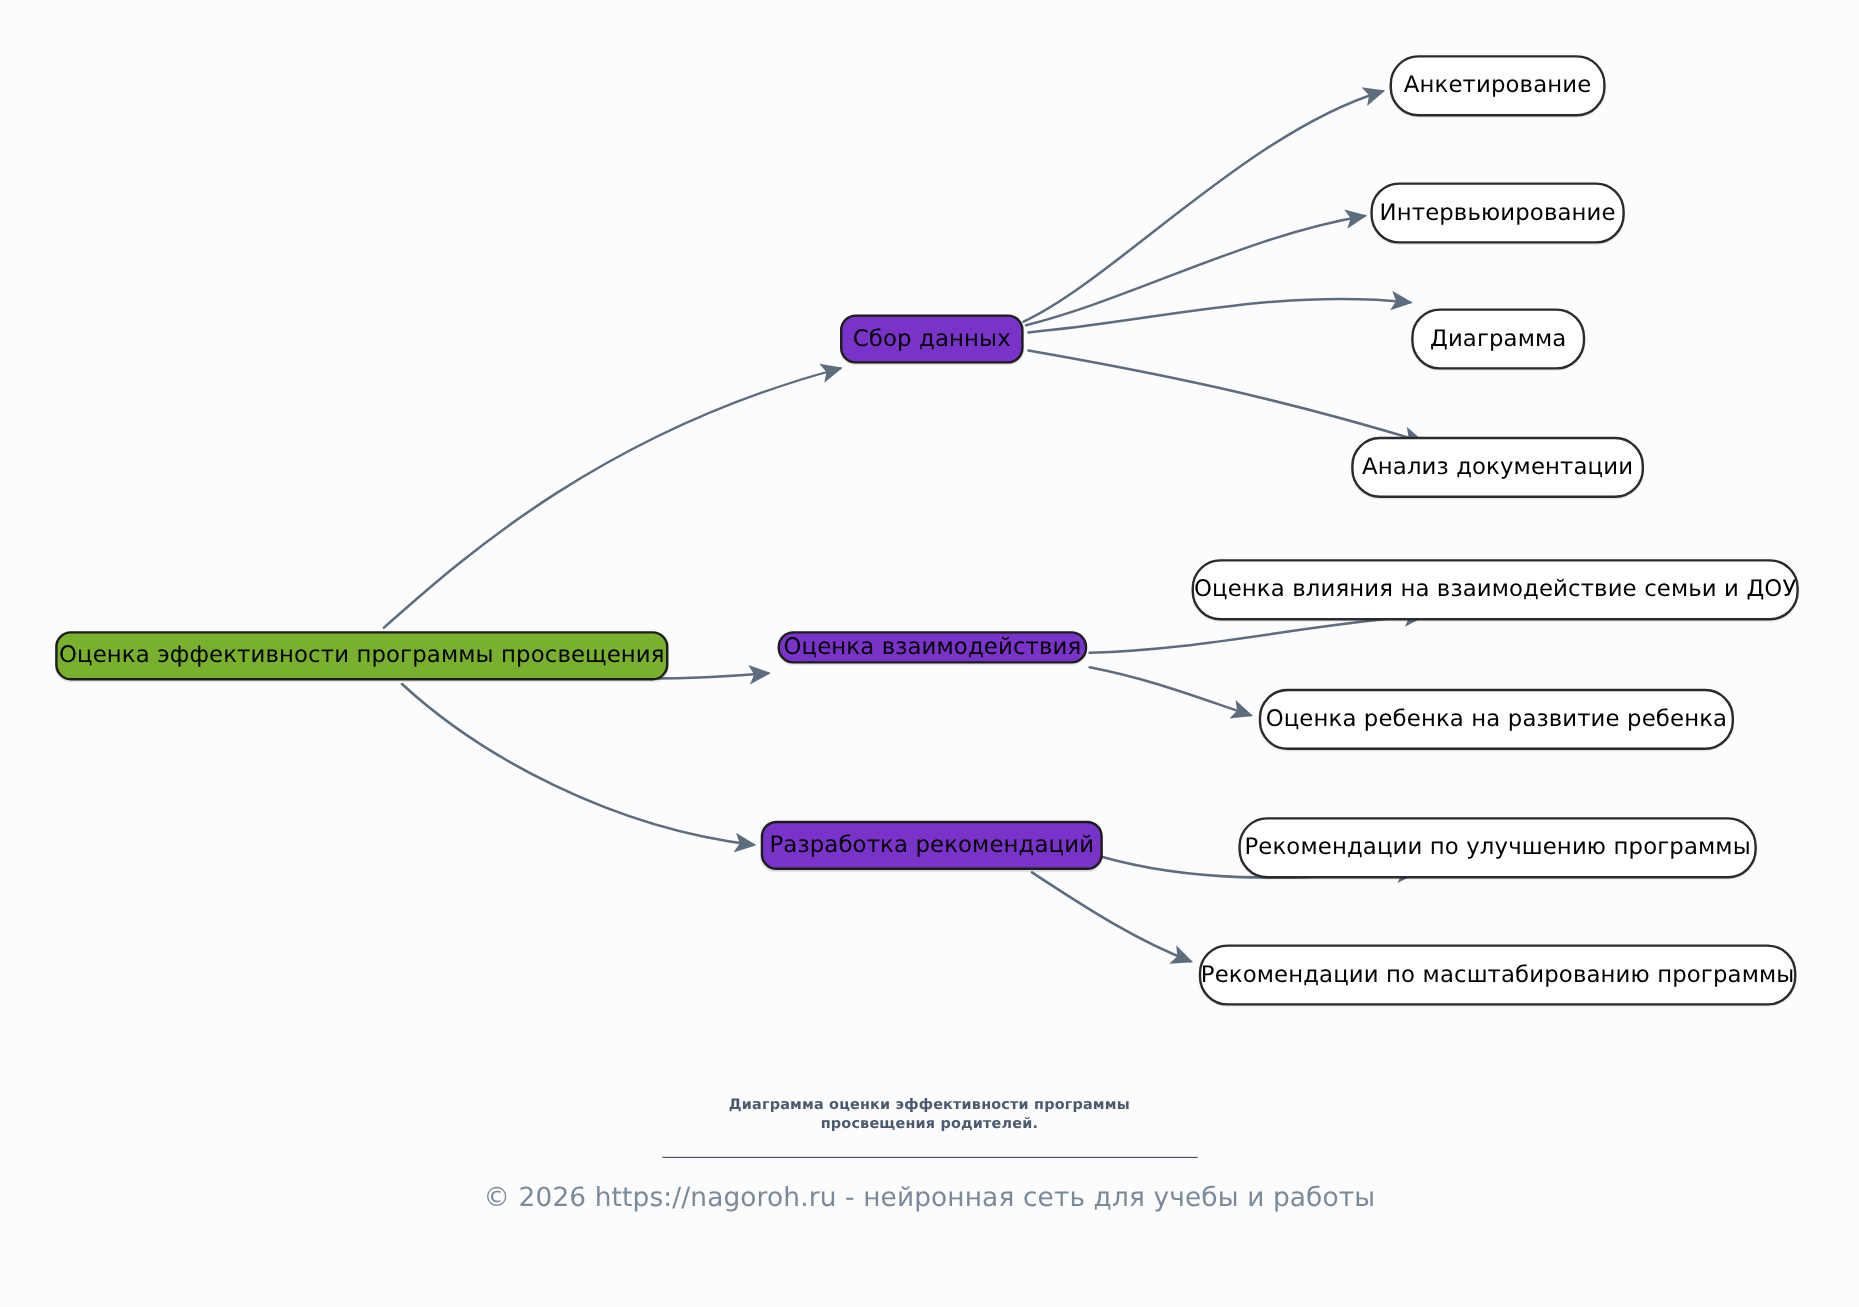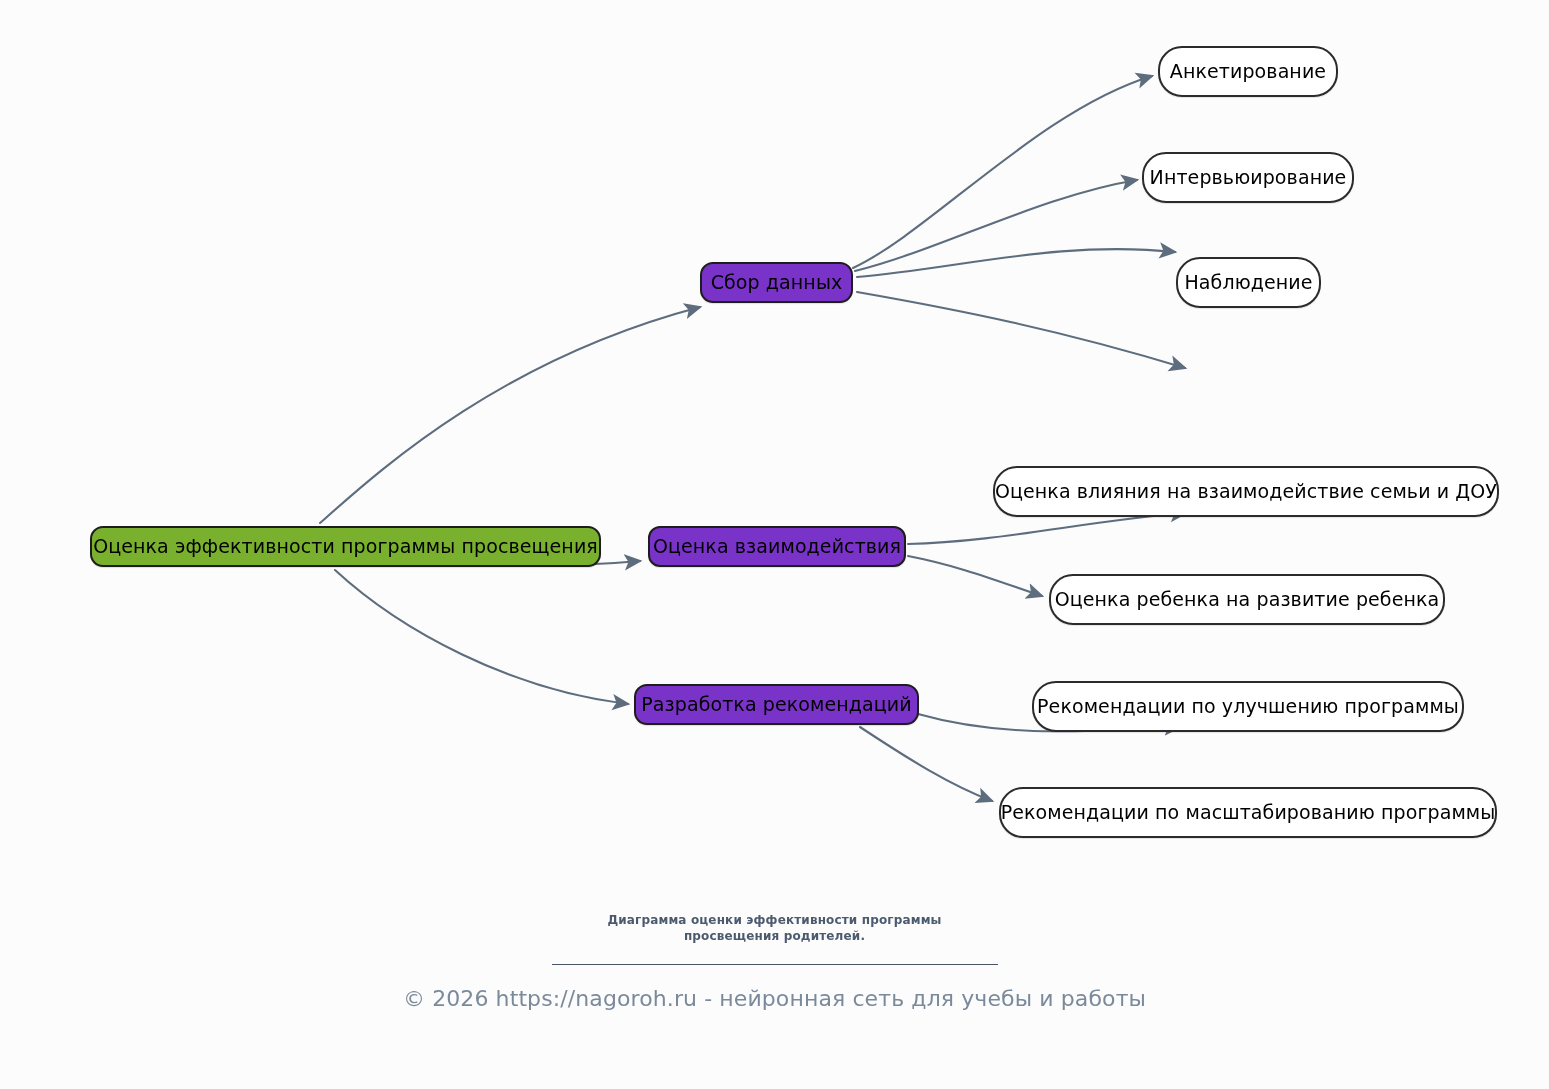--- a/index.html
+++ b/index.html
@@ -47,21 +47,20 @@
     font-size: 19px;
     line-height: 1.1;
     letter-spacing: 0.1px;
   }
 
   .node-root {
     background: #79b02e;
     border: 2.2px solid #1d1d1d;
     border-radius: 13px;
     box-shadow: 0 1px 1px rgba(0,0,0,0.12);
-    margin-left: 44px;
   }
 
   .node-branch {
     background: #7a33c9;
     border: 2.2px solid #1d1d1d;
     border-radius: 13px;
     color: #000000;
     box-shadow: 0 1px 1px rgba(0,0,0,0.12);
   }
 
@@ -139,40 +138,43 @@
   </svg>
 
   <div class="node node-root" style="left:46px; top:526px; width:511px; height:41px;">
     <span>Оценка эффективности программы просвещения</span>
   </div>
 
   <div class="node node-branch" style="left:700px; top:262px; width:153px; height:41px;">
     <span>Сбор данных</span>
   </div>
 
-  <div class="node node-branch" style="left:648px; top:526px; width:258px; height:41px;border-radius:12px;">
+  <div class="node node-branch" style="left:648px; top:526px; width:258px; height:27px;">
     <span>Оценка взаимодействия</span>
   </div>
 
   <div class="node node-branch" style="left:634px; top:684px; width:285px; height:41px;">
     <span>Разработка рекомендаций</span>
   </div>
 
   <div class="node node-leaf" style="left:1158px; top:46px; width:180px; height:51px;">
     <span>Анкетирование</span>
   </div>
 
   <div class="node node-leaf" style="left:1142px; top:152px; width:212px; height:51px;">
     <span>Интервьюирование</span>
   </div>
 
   <div class="node node-leaf" style="left:1176px; top:257px; width:145px; height:51px;">
-    <span>Наблюдение</span>
+    <span>Диаграмма</span>
   </div>
 
+  <div class="node node-leaf" style="left:1126px; top:364px; width:244px; height:51px;">
+    <span>Анализ документации</span>
+  </div>
 
   <div class="node node-leaf" style="left:993px; top:466px; width:506px; height:51px;">
     <span>Оценка влияния на взаимодействие семьи и ДОУ</span>
   </div>
 
   <div class="node node-leaf" style="left:1049px; top:574px; width:396px; height:51px;">
     <span>Оценка ребенка на развитие ребенка</span>
   </div>
 
   <div class="node node-leaf" style="left:999px; top:787px; width:498px; height:51px;">

